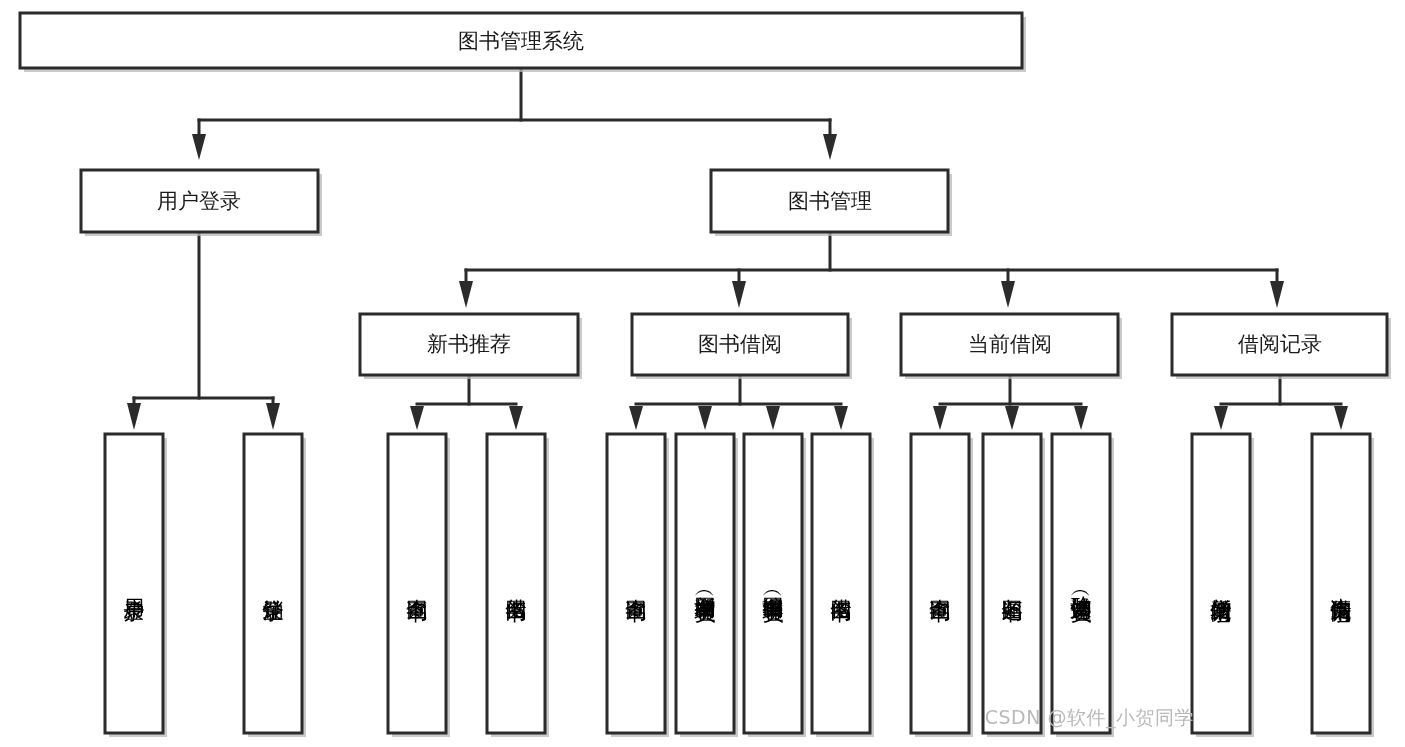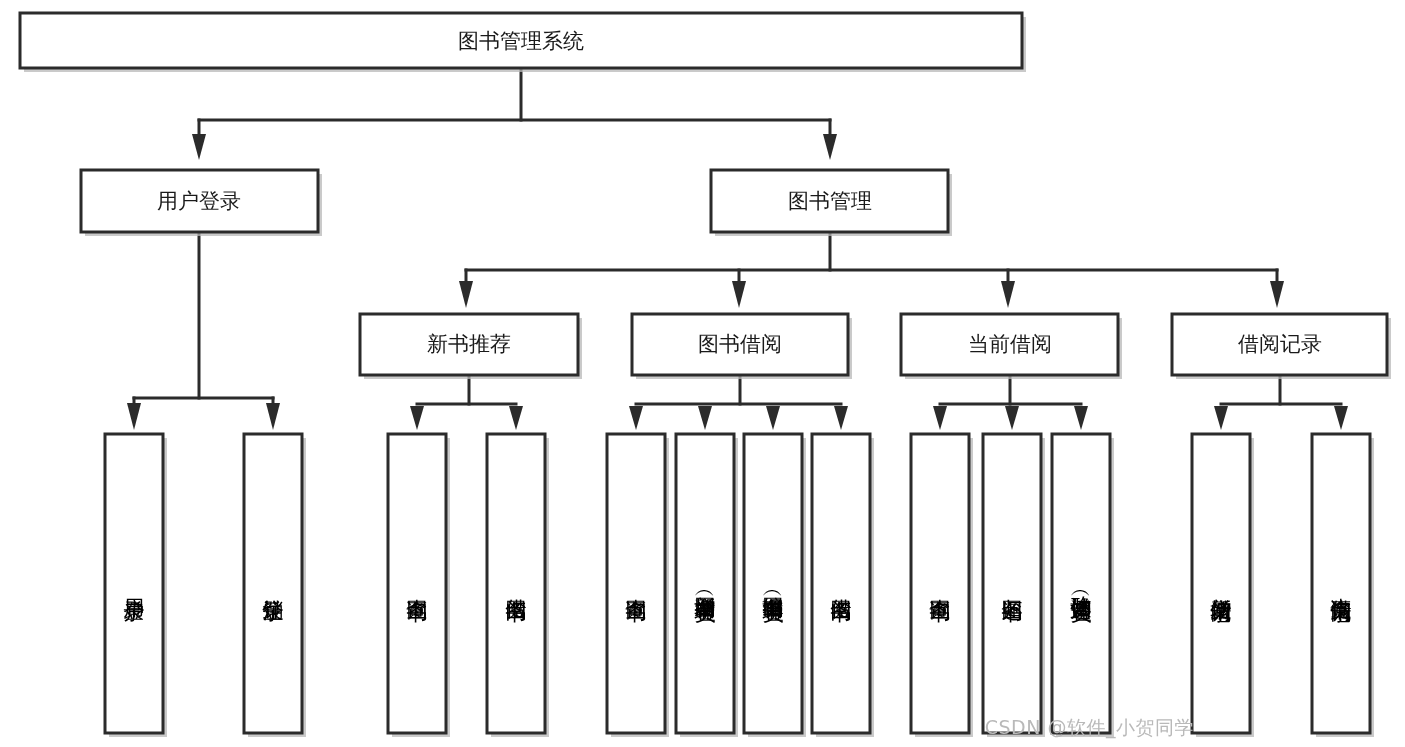--- a/index.html
+++ b/index.html
@@ -65,21 +65,21 @@
     align-items: center;
     justify-content: center;
     writing-mode: vertical-rl;
     text-orientation: upright;
     letter-spacing: 1px;
     white-space: nowrap;
   }
   .watermark {
     position: absolute;
     right: 12px;
-    bottom: 6px;
+    bottom: 16px;
     font-family: "DejaVu Sans", "Liberation Sans", sans-serif;
     font-size: 19px;
     color: #b9b9b9;
     letter-spacing: 0.5px;
     pointer-events: none;
     user-select: none;
     white-space: nowrap;
   }
 </style>
 </head>

